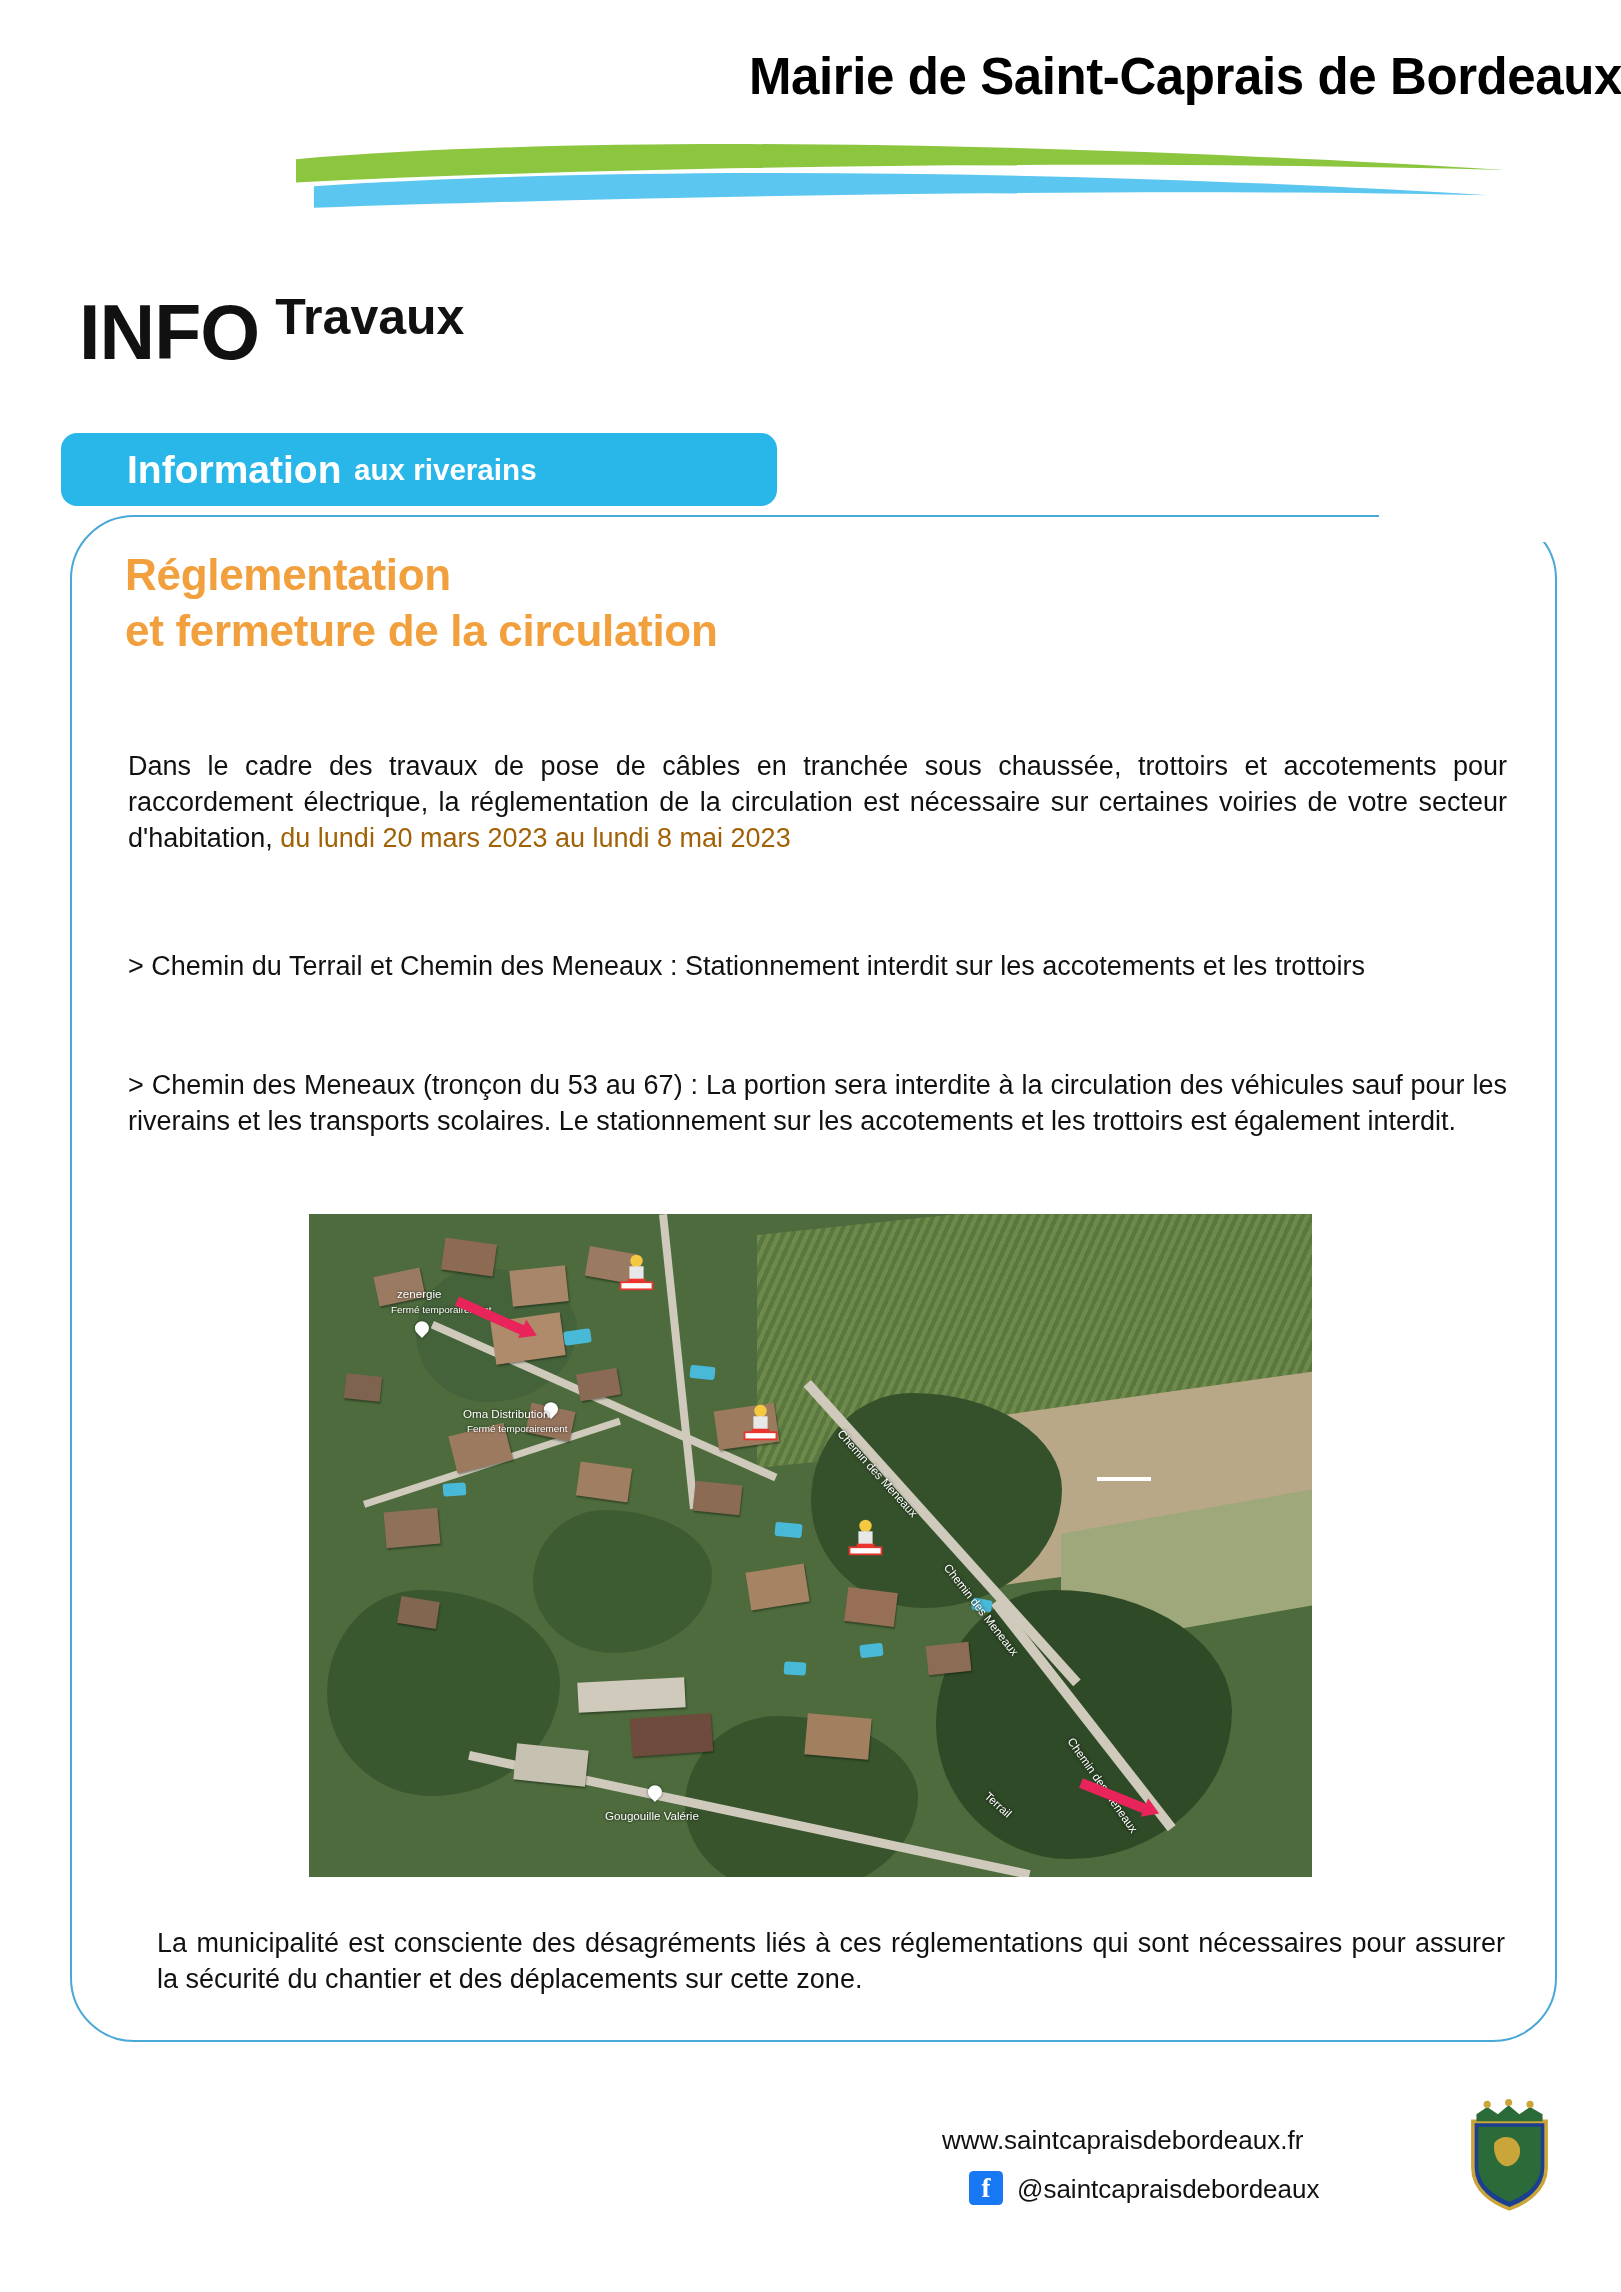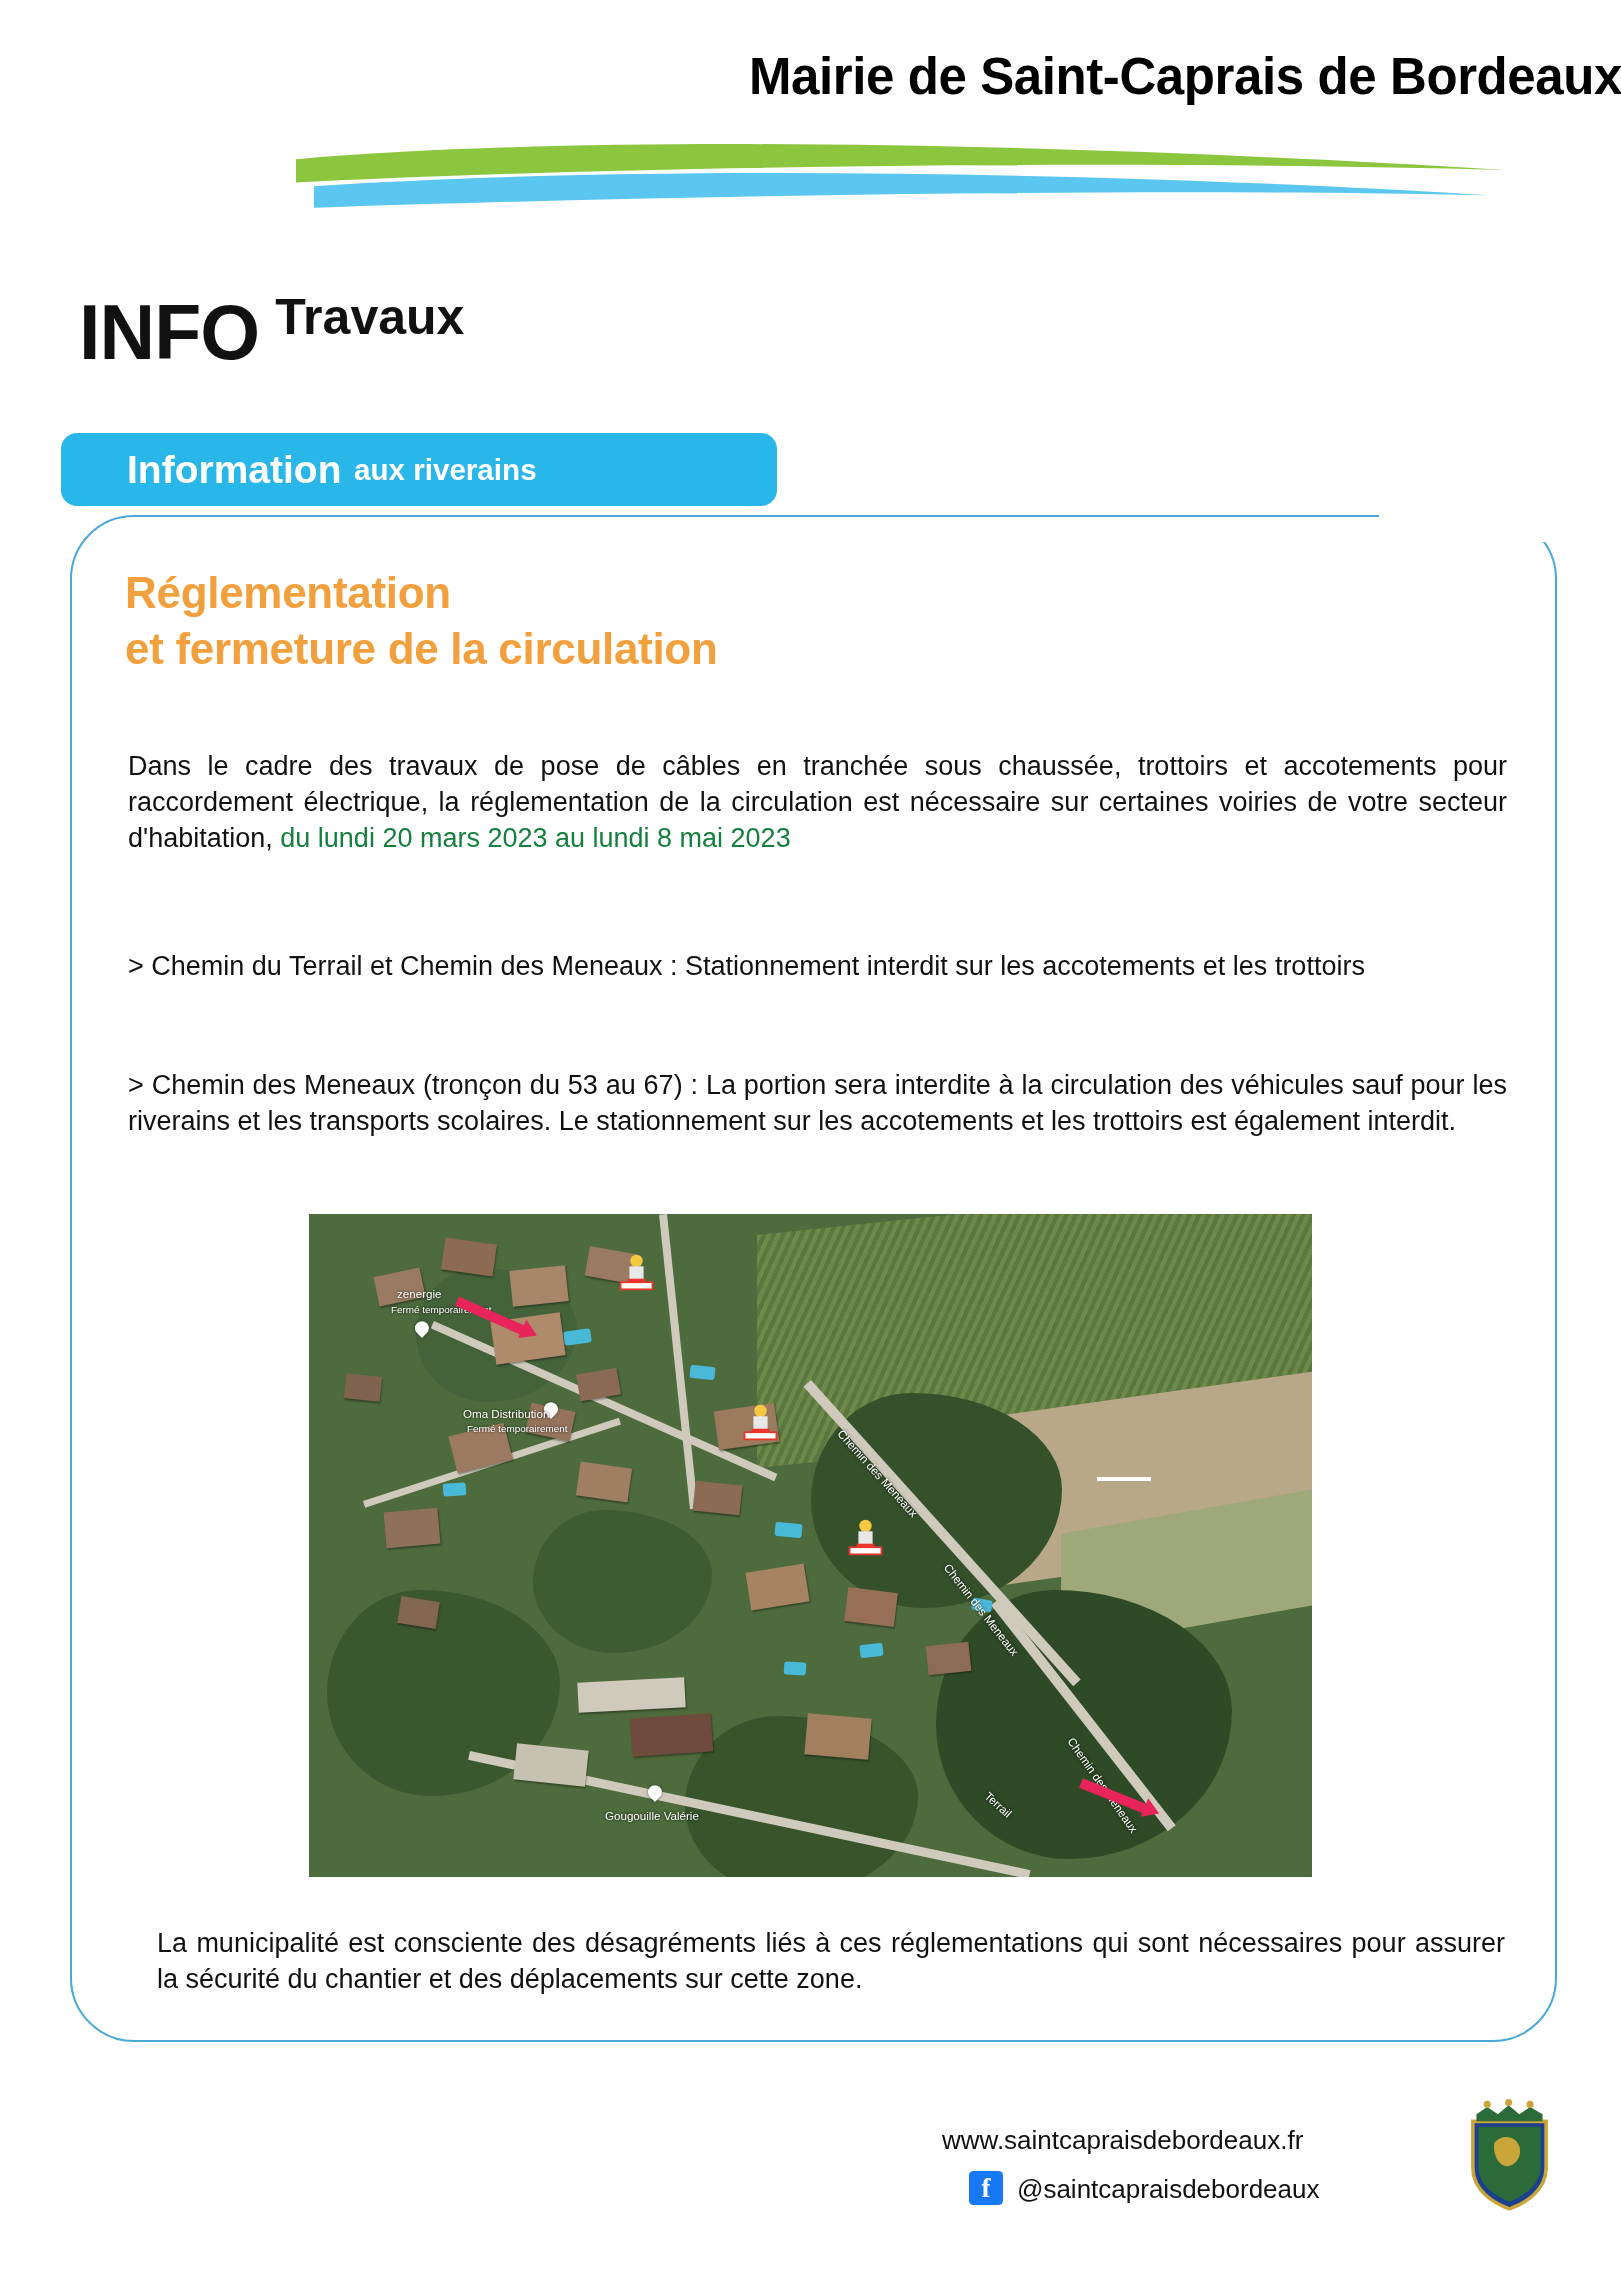--- a/index.html
+++ b/index.html
@@ -113,21 +113,21 @@
     color: #ffffff;
     font-size: 29.6px;
     font-weight: bold;
     margin-left: 12.5px;
     font-family: Liberation Sans, sans-serif;
   }
 
   
   .orange-heading {
     position: absolute;
-    top: 565px;
+    top: 547px;
     left: 125px;
     width: 1254px;
     color: #f2a03d;
     font-size: 44px;
     font-weight: bold;
     line-height: 1.28;
     font-family: "Liberation Sans", sans-serif;
     letter-spacing: -0.3px;
   }
 
@@ -138,21 +138,21 @@
     width: 1379px;
     font-size: 27px;
     line-height: 1.33;
     color: #111111;
     text-align: justify;
     font-family: "Liberation Sans", sans-serif;
   }
   .p1 { top: 749px; }
   .p2 { top: 949px; }
   .p3 { top: 1068px; }
-  .orange-inline { color: #15803d; }
+  .orange-inline { color: #a16207; }
   .underline { }
 
   
   .map-wrap {
     position: absolute;
     top: 1214px;
     left: 309px;
     width: 1003px;
     height: 663px;
     overflow: hidden;

